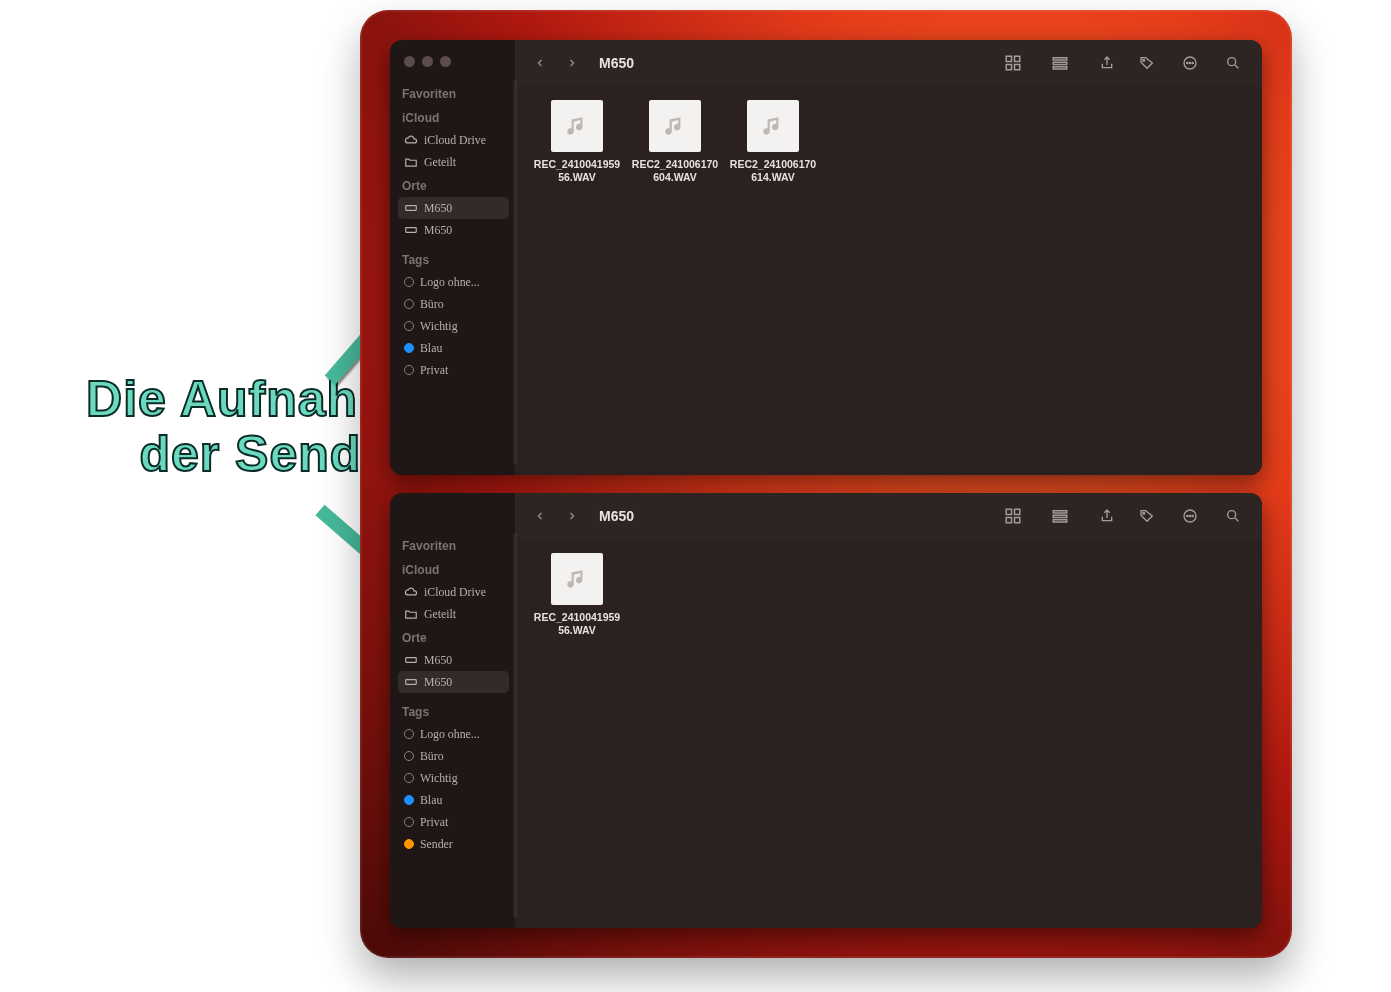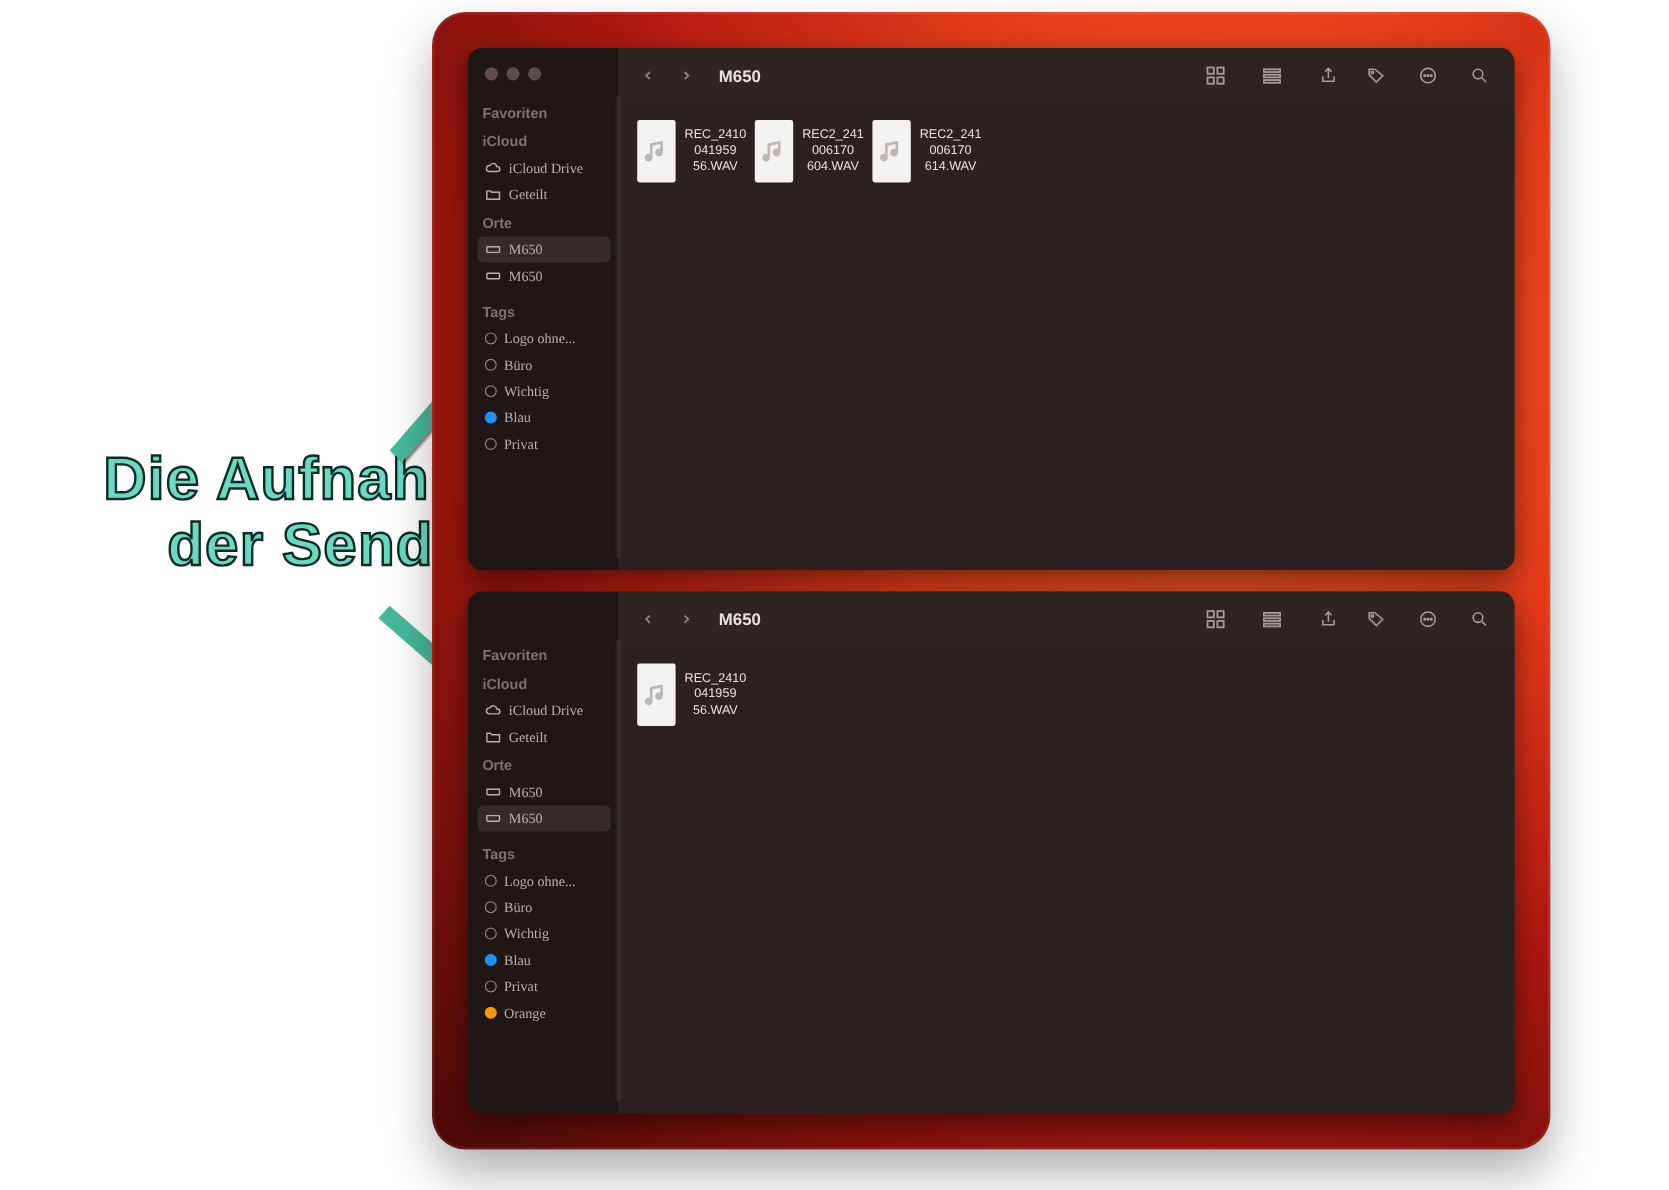--- a/index.html
+++ b/index.html
@@ -117,23 +117,24 @@
     background: #2b2120;
     padding: 14px 16px;
     display: flex;
     flex-wrap: wrap;
     align-content: flex-start;
     gap: 6px 6px;
   }
   .file {
     width: 92px;
     display: flex;
-    flex-direction: row;
+    flex-direction: column;
     align-items: center;
     gap: 6px;
+    font-weight: bold;
   }
   .thumb {
     width: 52px; height: 52px;
     background: #f3f2f1;
     border-radius: 2px;
     display:flex; align-items:center; justify-content:center;
     color:#bcb8b5;
   }
   .fname {
     font-size: 10.5px;
@@ -389,21 +390,21 @@
       <div class="sb-item">
           <span class="tag-dot blue"></span>
           <span>Blau</span>
         </div>
       <div class="sb-item">
           <span class="tag-dot"></span>
           <span>Privat</span>
         </div>
       <div class="sb-item">
           <span class="tag-dot orange"></span>
-          <span>Orange</span>
+          <span>Sender</span>
         </div>
       <div class="divider-scroll"></div>
     </div>
     <div class="main">
       <div class="toolbar">
         <div class="nav-btn">
             <svg width="12" height="12" viewBox="0 0 24 24" fill="none" stroke="currentColor" stroke-width="3">
               <path d="M15 18l-6-6 6-6"></path>
             </svg>
           </div>

